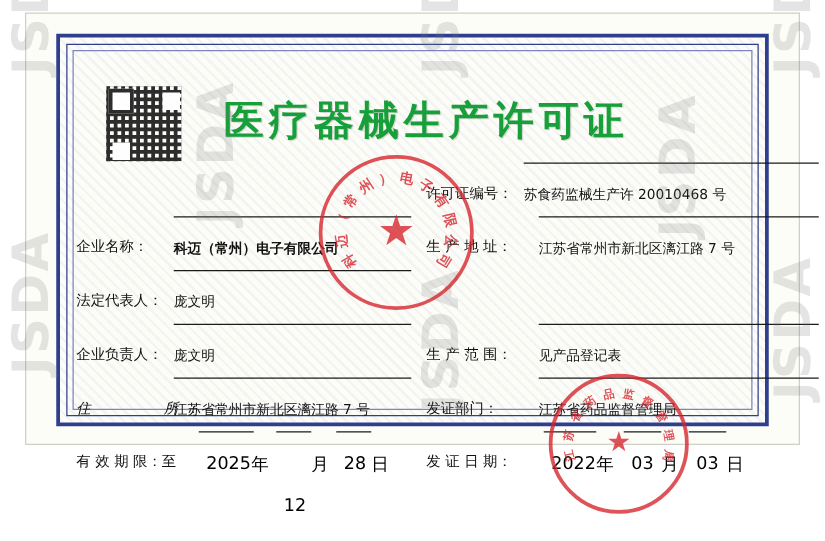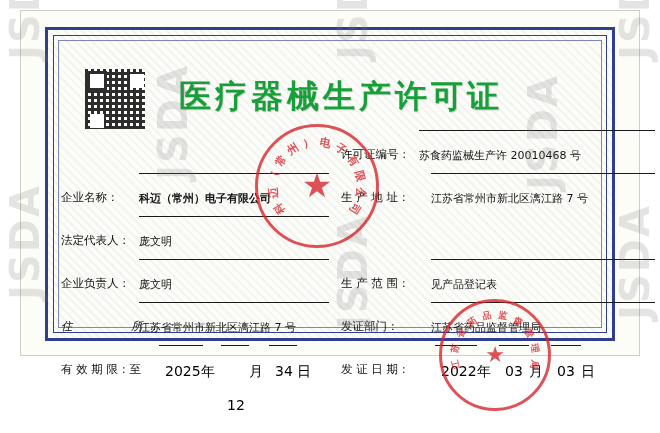--- a/index.html
+++ b/index.html
@@ -289,21 +289,21 @@
         </div>
       </div>
 
       <div class="row">
         <div class="col">
           <span class="label lab-block">有 效 期 限：至</span>
           <span class="date-seg" style="left:104px;">2025</span>
           <span class="date-seg" style="left:140px;">年</span>
           <span class="date-seg" style="left:166px;margin-top:34px;">12</span>
           <span class="date-seg" style="left:188px;">月</span>
-          <span class="date-seg" style="left:214px;">34</span>
+          <span class="date-seg" style="left:214px;">28</span>
           <span class="date-seg" style="left:236px;">日</span>
           <span class="underline" style="left:98px; width:44px; bottom:16px;"></span>
           <span class="underline" style="left:160px; width:28px; bottom:16px;"></span>
           <span class="underline" style="left:208px; width:28px; bottom:16px;"></span>
         </div>
         <div class="col">
           <span class="label lab-block">发 证 日 期：</span>
           <span class="date-seg" style="left:100px;">2022</span>
           <span class="date-seg" style="left:136px;">年</span>
           <span class="date-seg" style="left:164px;">03</span>

